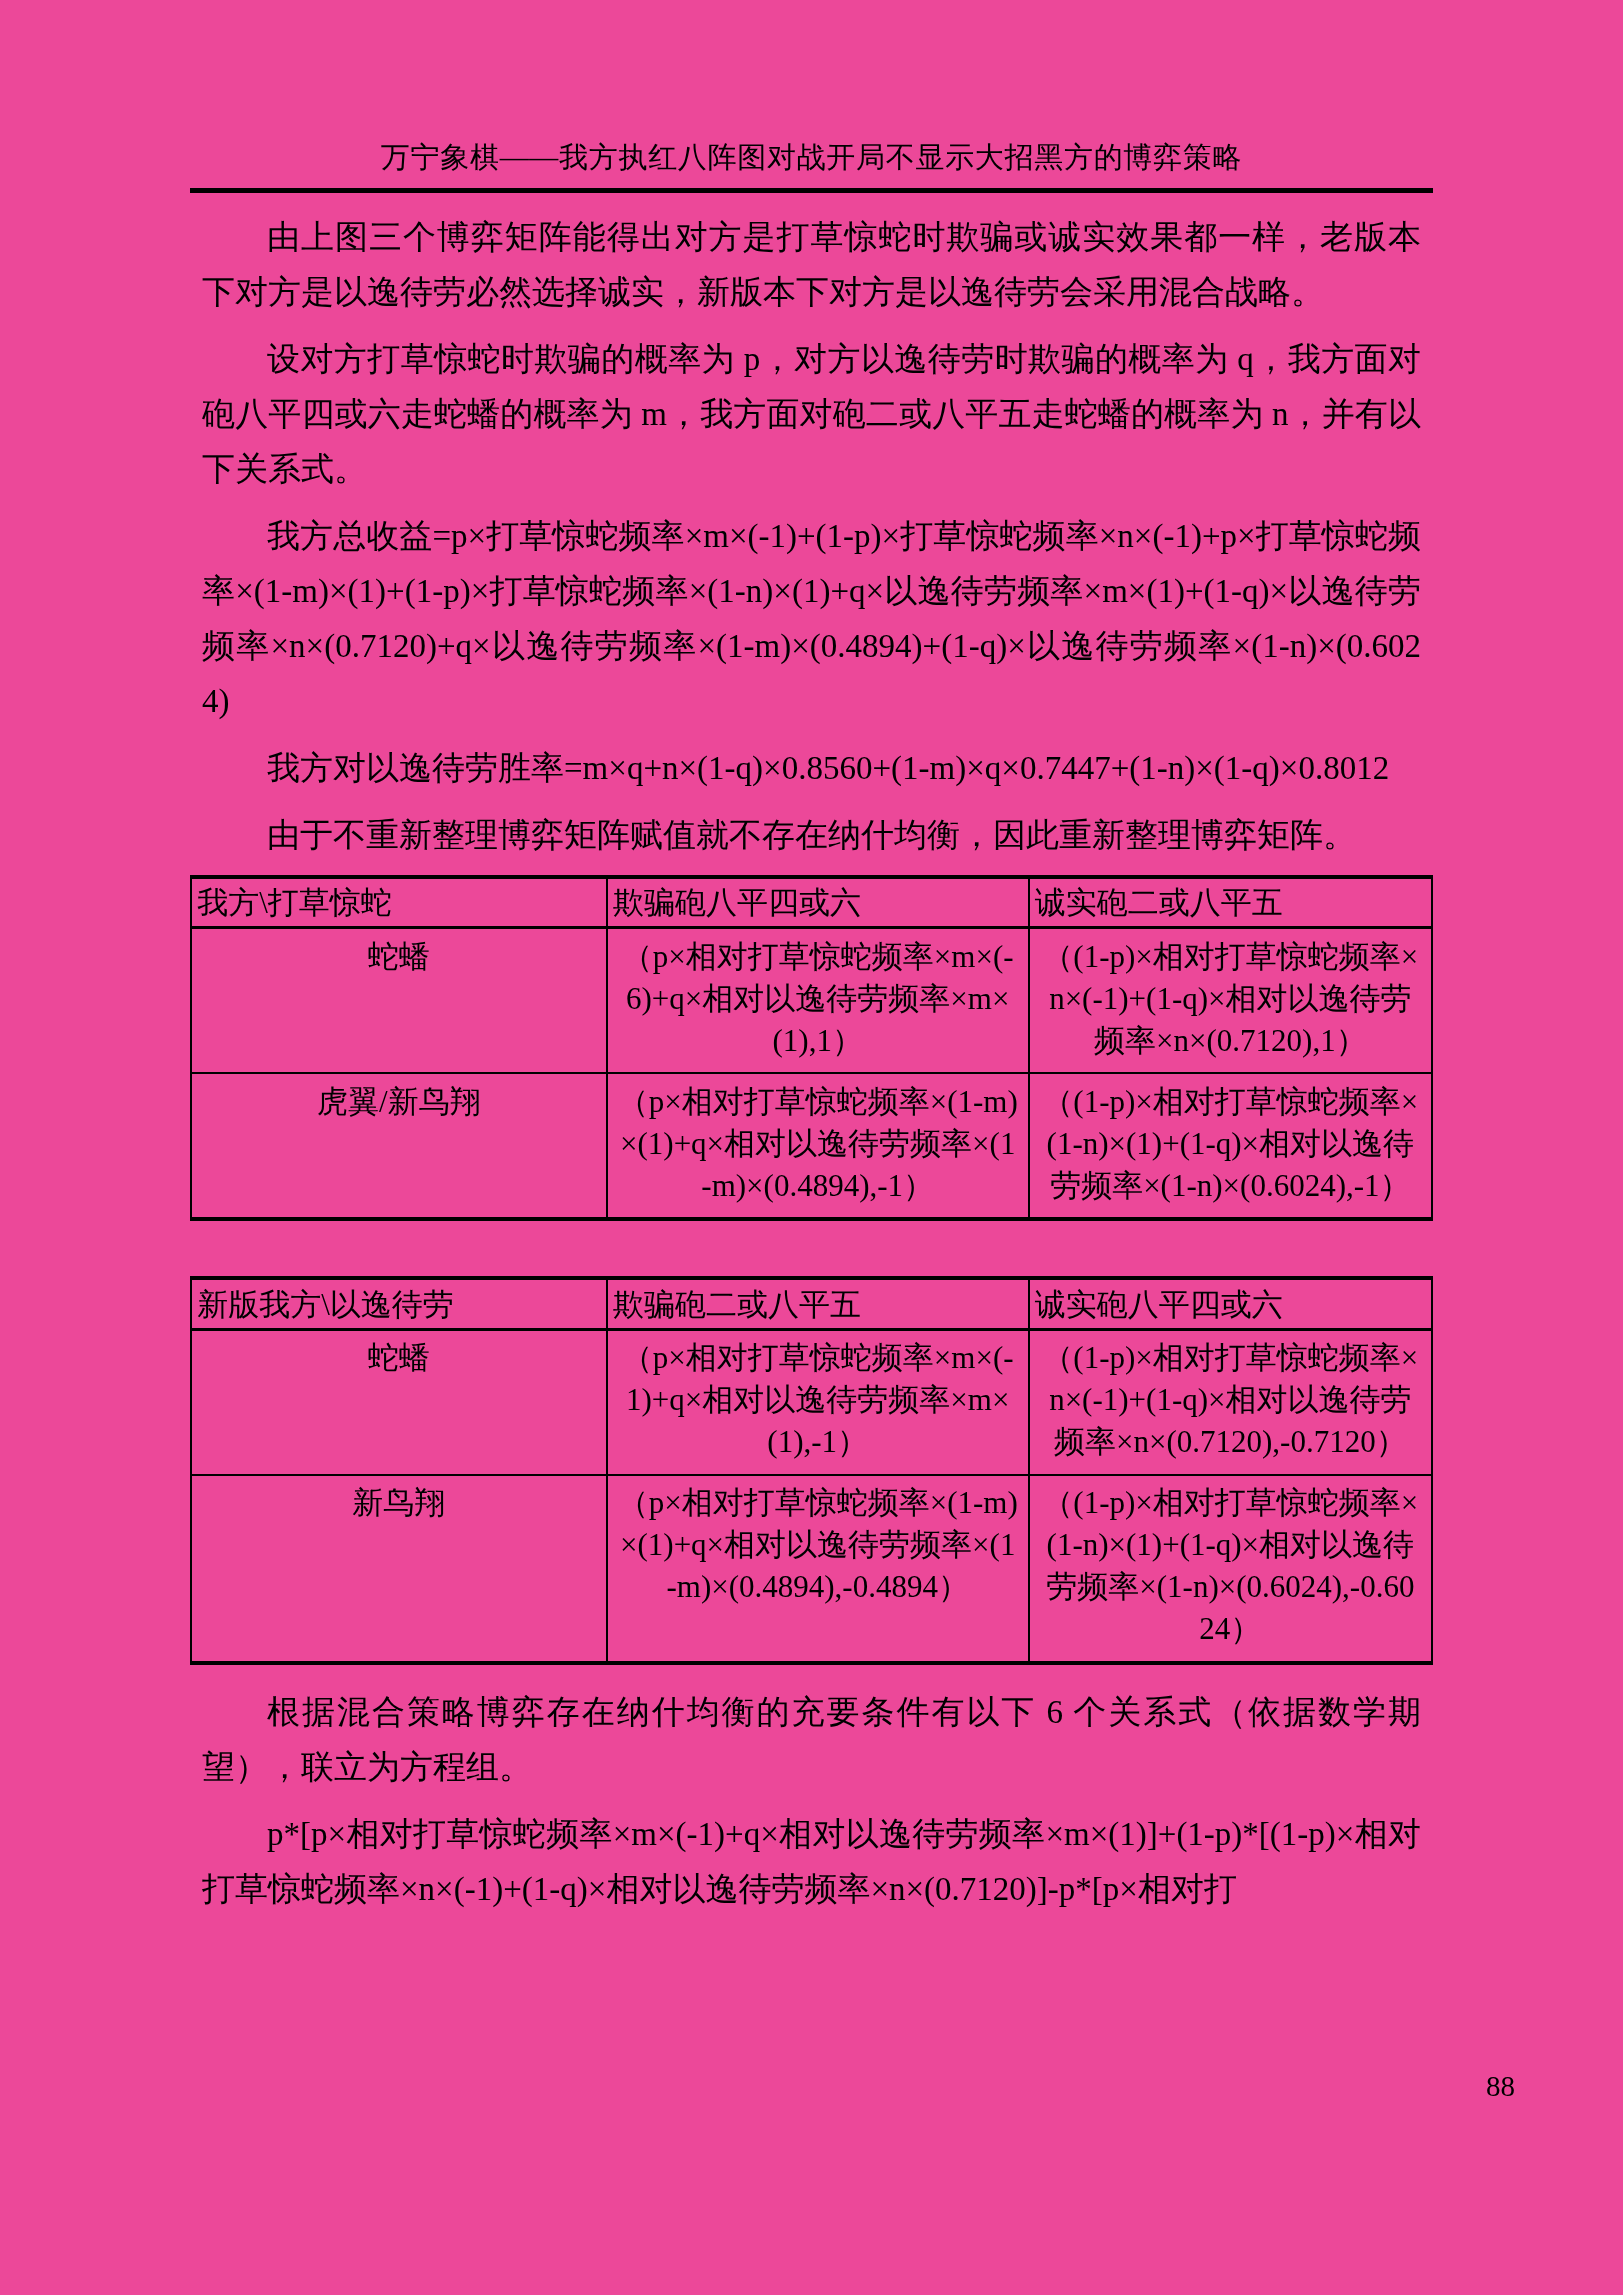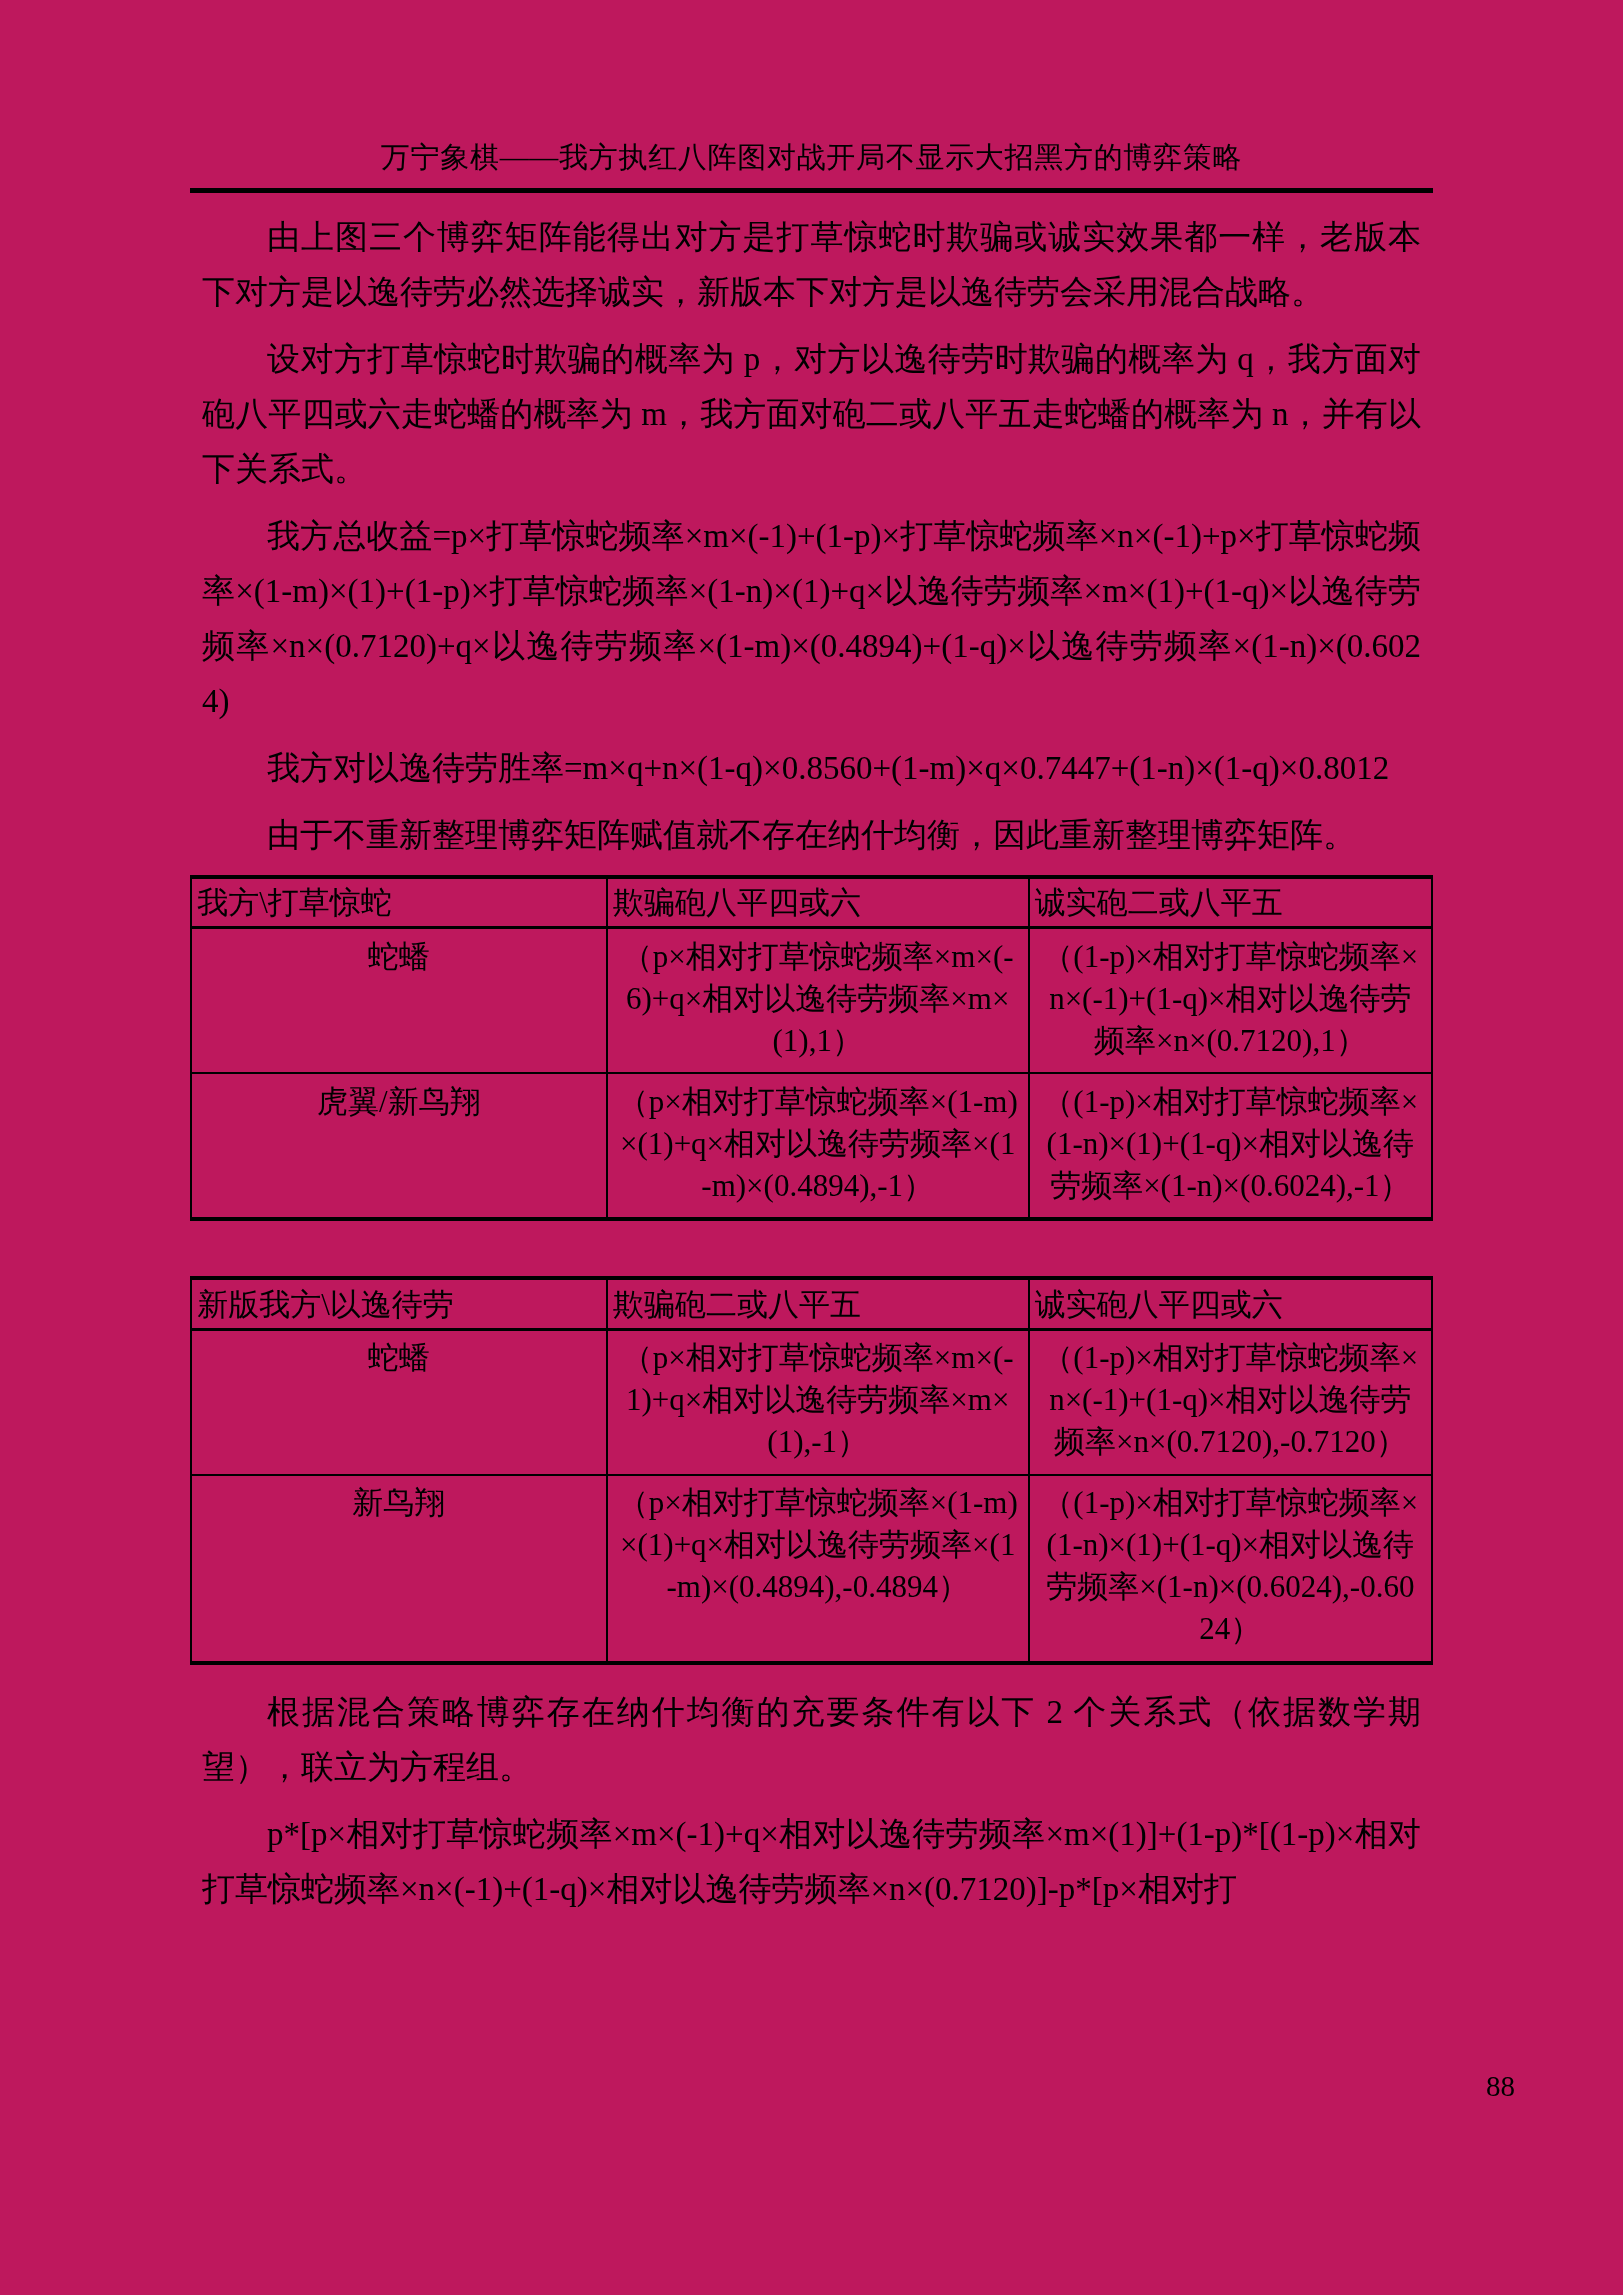--- a/index.html
+++ b/index.html
@@ -1,19 +1,19 @@
 <!DOCTYPE html>
 <html lang="zh" style="font-size:10.5px"><head>
 <meta charset="utf-8">
 <style>
   html,body { margin:0; padding:0; background:#888; }
   .page {
     position:relative;
     width:1623px; height:2295px;
-    background:#be185d;
+    background:#ec4899;
     color:#000;
     font-family:"Liberation Serif","DejaVu Serif",serif;
     overflow:hidden;
     margin:0 auto;
   }
   .content { width:1243px; margin:0 auto; }
   .doc-header {
     padding-top:139px;
     padding-bottom:11.8px;
     border-bottom:5.2px solid #000;
@@ -133,20 +133,20 @@
           <td>（(1-p)×相对打草惊蛇频率×n×(-1)+(1-q)×相对以逸待劳频率×n×(0.7120),-0.7120）</td>
         </tr>
         <tr>
           <td>新鸟翔</td>
           <td>（p×相对打草惊蛇频率×(1-m)×(1)+q×相对以逸待劳频率×(1-m)×(0.4894),-0.4894）</td>
           <td>（(1-p)×相对打草惊蛇频率×(1-n)×(1)+(1-q)×相对以逸待劳频率×(1-n)×(0.6024),-0.6024）</td>
         </tr>
       </tbody>
     </table>
 
-    <p class="body-par after-tables">根据混合策略博弈存在纳什均衡的充要条件有以下 2 个关系式（依据数学期望），联立为方程组。</p>
+    <p class="body-par after-tables">根据混合策略博弈存在纳什均衡的充要条件有以下 6 个关系式（依据数学期望），联立为方程组。</p>
     <p class="body-par">p*[p×相对打草惊蛇频率×m×(-1)+q×相对以逸待劳频率×m×(1)]+(1-p)*[(1-p)×相对打草惊蛇频率×n×(-1)+(1-q)×相对以逸待劳频率×n×(0.7120)]-p*[p×相对打</p>
 
   </div>
 
   <div class="page-number">88</div>
 </div>
 
 
 </body></html>

